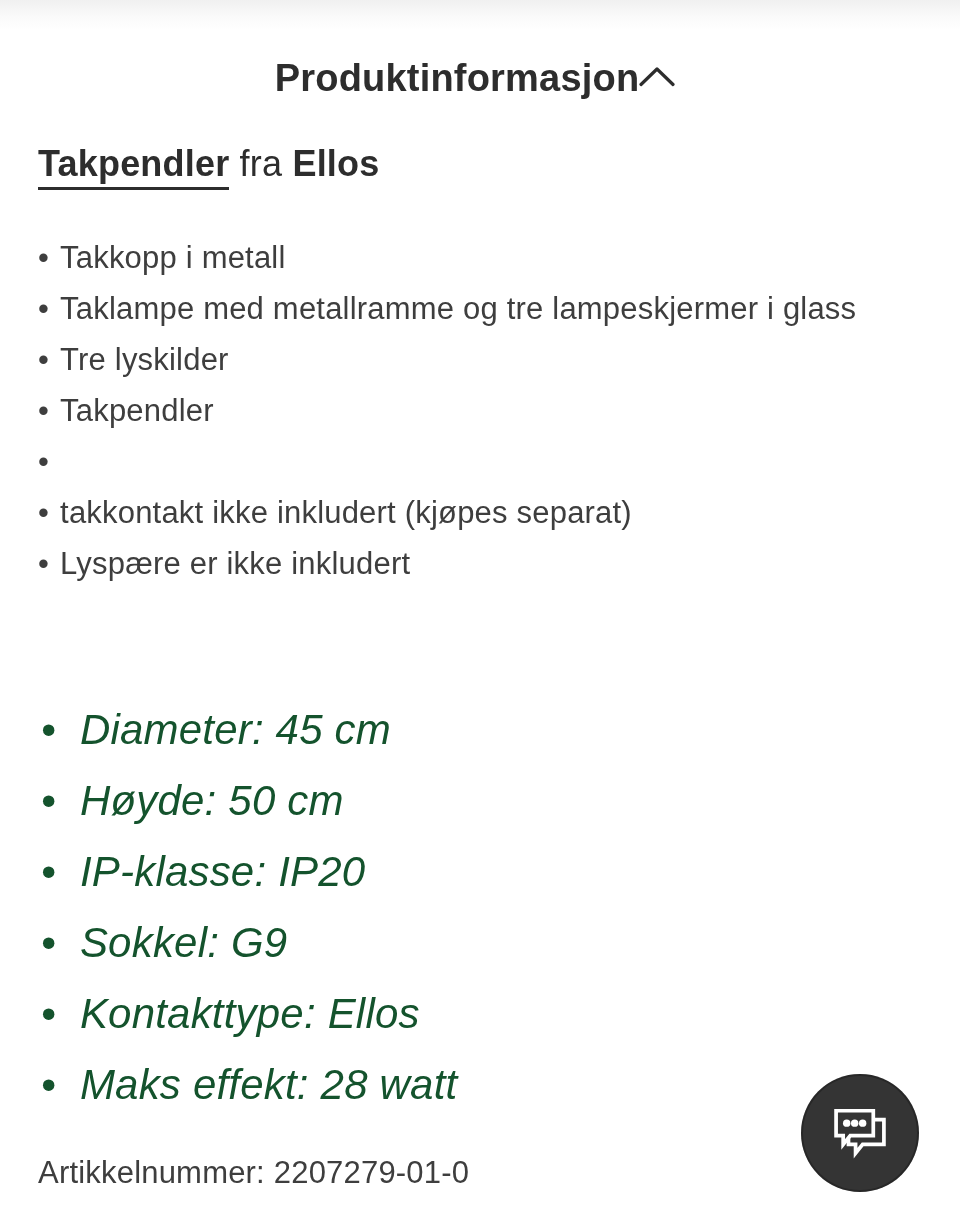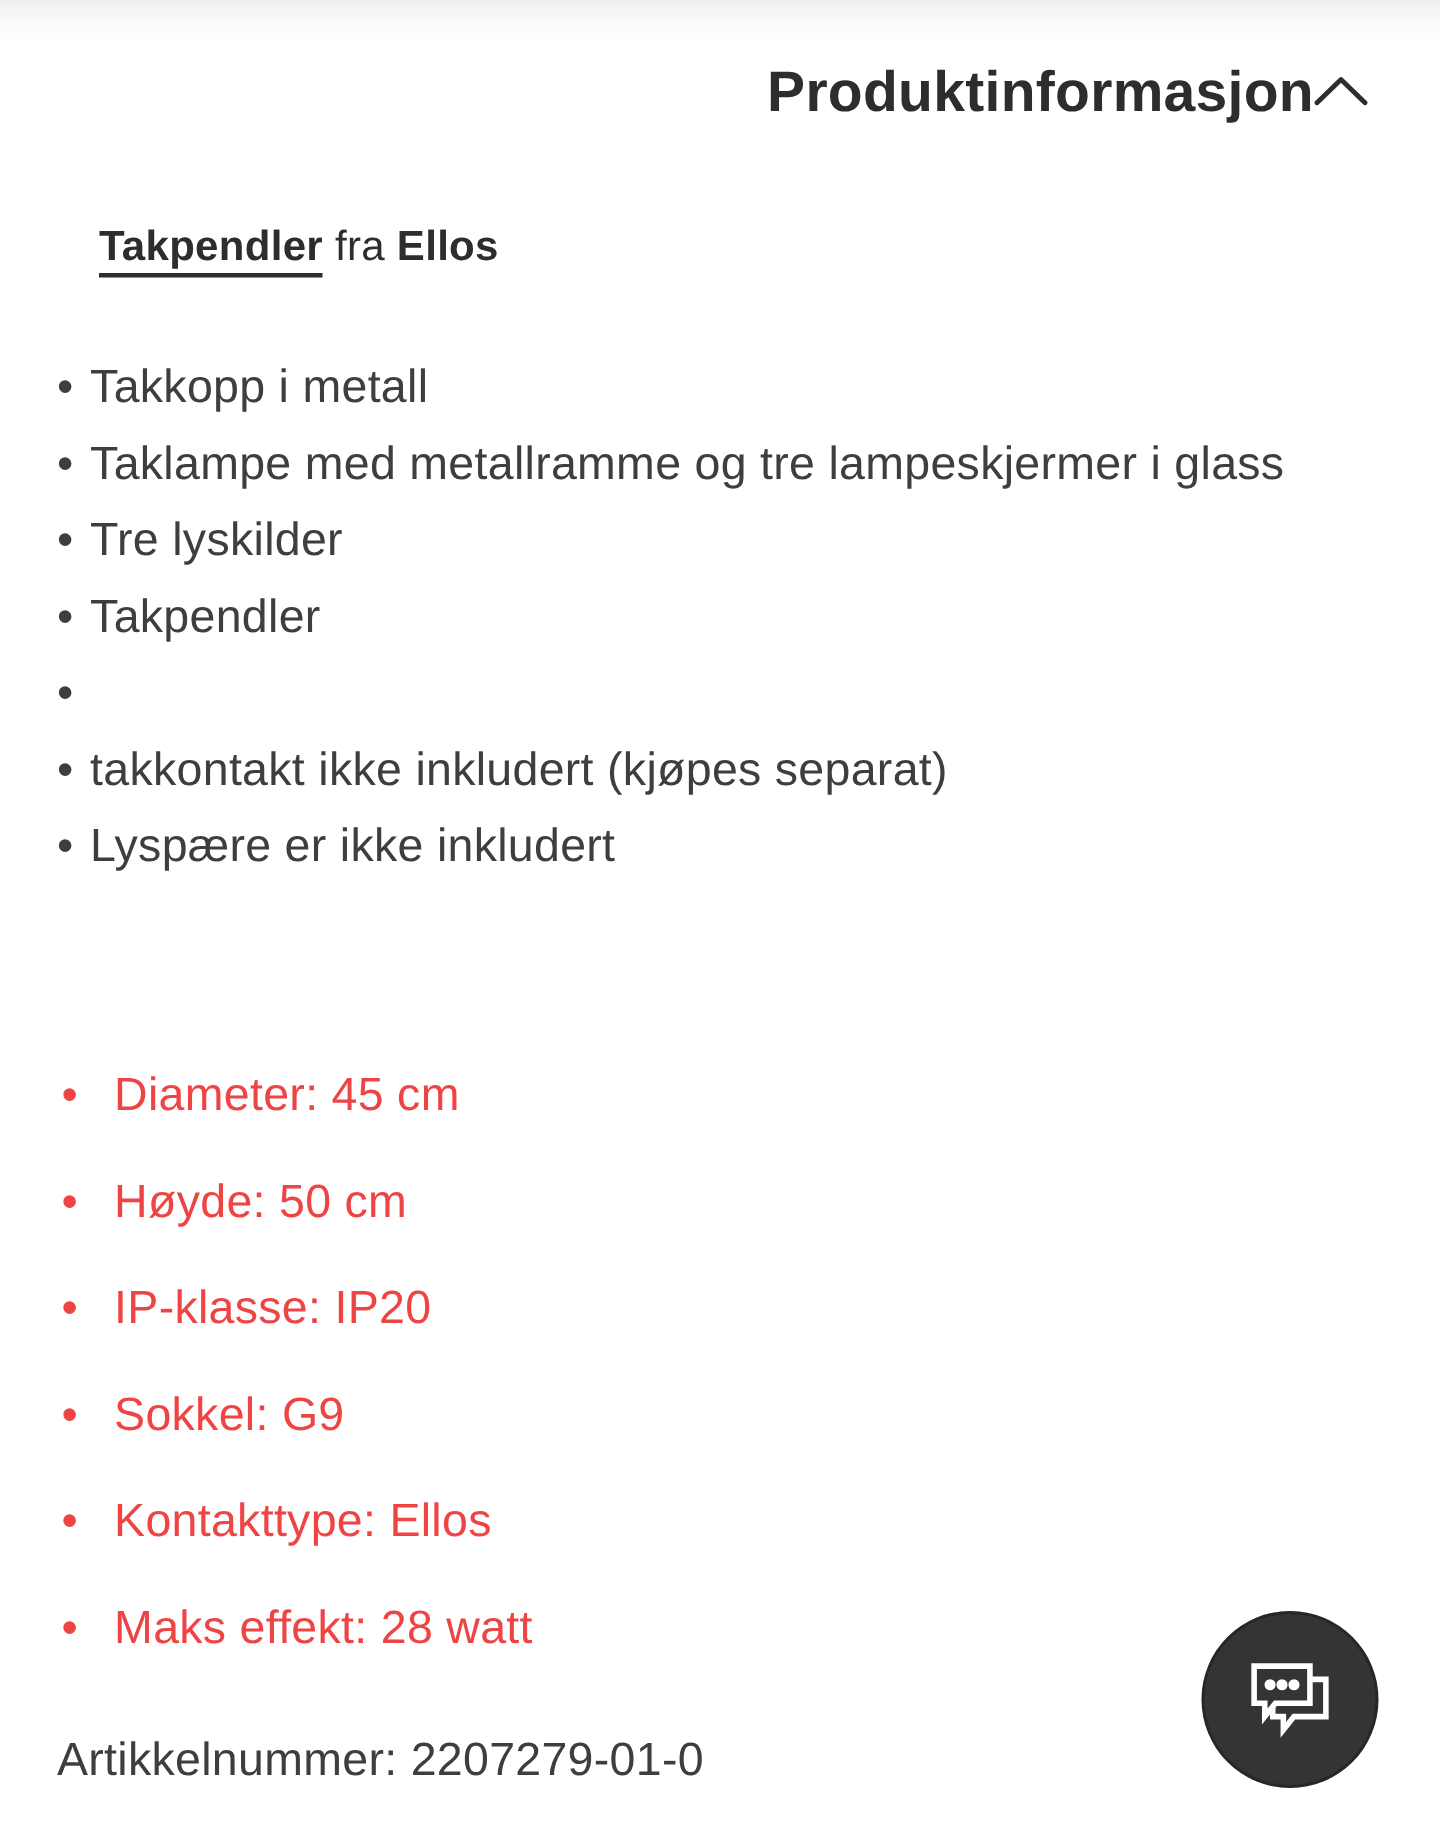--- a/index.html
+++ b/index.html
@@ -14,49 +14,48 @@
   }
   .top-fade {
     position: absolute;
     left: 0; top: 0;
     width: 960px; height: 30px;
     background: linear-gradient(to bottom, #f0f0f0 0%, #fafafa 55%, #ffffff 100%);
   }
   
   .accordion-header {
     position: absolute;
-    left: 38px; top: 39px;
+    left: 38px; top: 55px;
     width: 878px;
     display: flex;
     align-items: flex-start;
-    justify-content: flex-end;
+    justify-content: center;
     cursor: pointer;
   }
   .section-title {
     margin: 0;
     font-size: 38px;
     line-height: 46px;
     font-weight: 700;
     color: #2d2d2d;
     letter-spacing: 0.2px;
   }
   .chev {
     display: block;
     margin-top: 11px;
     margin-right: 4px;
   }
   
   .brand-line {
     position: absolute;
     left: 38px; top: 141px;
-    font-size: 28px;
+    font-size: 36px;
     line-height: 46px;
     color: #2d2d2d;
     letter-spacing: 0.2px;
-    margin-left: 28px;
   }
   .type-link {
     font-weight: 700;
     color: #2d2d2d;
     text-decoration: none;
     border-bottom: 3px solid #2d2d2d;
     padding-bottom: 3px;
     cursor: pointer;
   }
   .brand-name { font-weight: 700; }
@@ -75,24 +74,25 @@
     content: "\2022";
     margin-right: 11px;
   }
   
   .specs {
     position: absolute;
     left: 38px; top: 694px;
     width: 880px;
     margin: 0; padding: 0;
     list-style: none;
-    font-size: 31px;
+    font-size: 42px;
     line-height: 71px;
     letter-spacing: 0.2px;
-    color: #ef4444;
+    color: #14532d;
+    font-style: italic;
   }
   .spec::before {
     content: "\2022";
     margin-left: 3px;
     margin-right: 24px;
   }
   
   .artno {
     position: absolute;
     left: 38px; top: 1153px;

